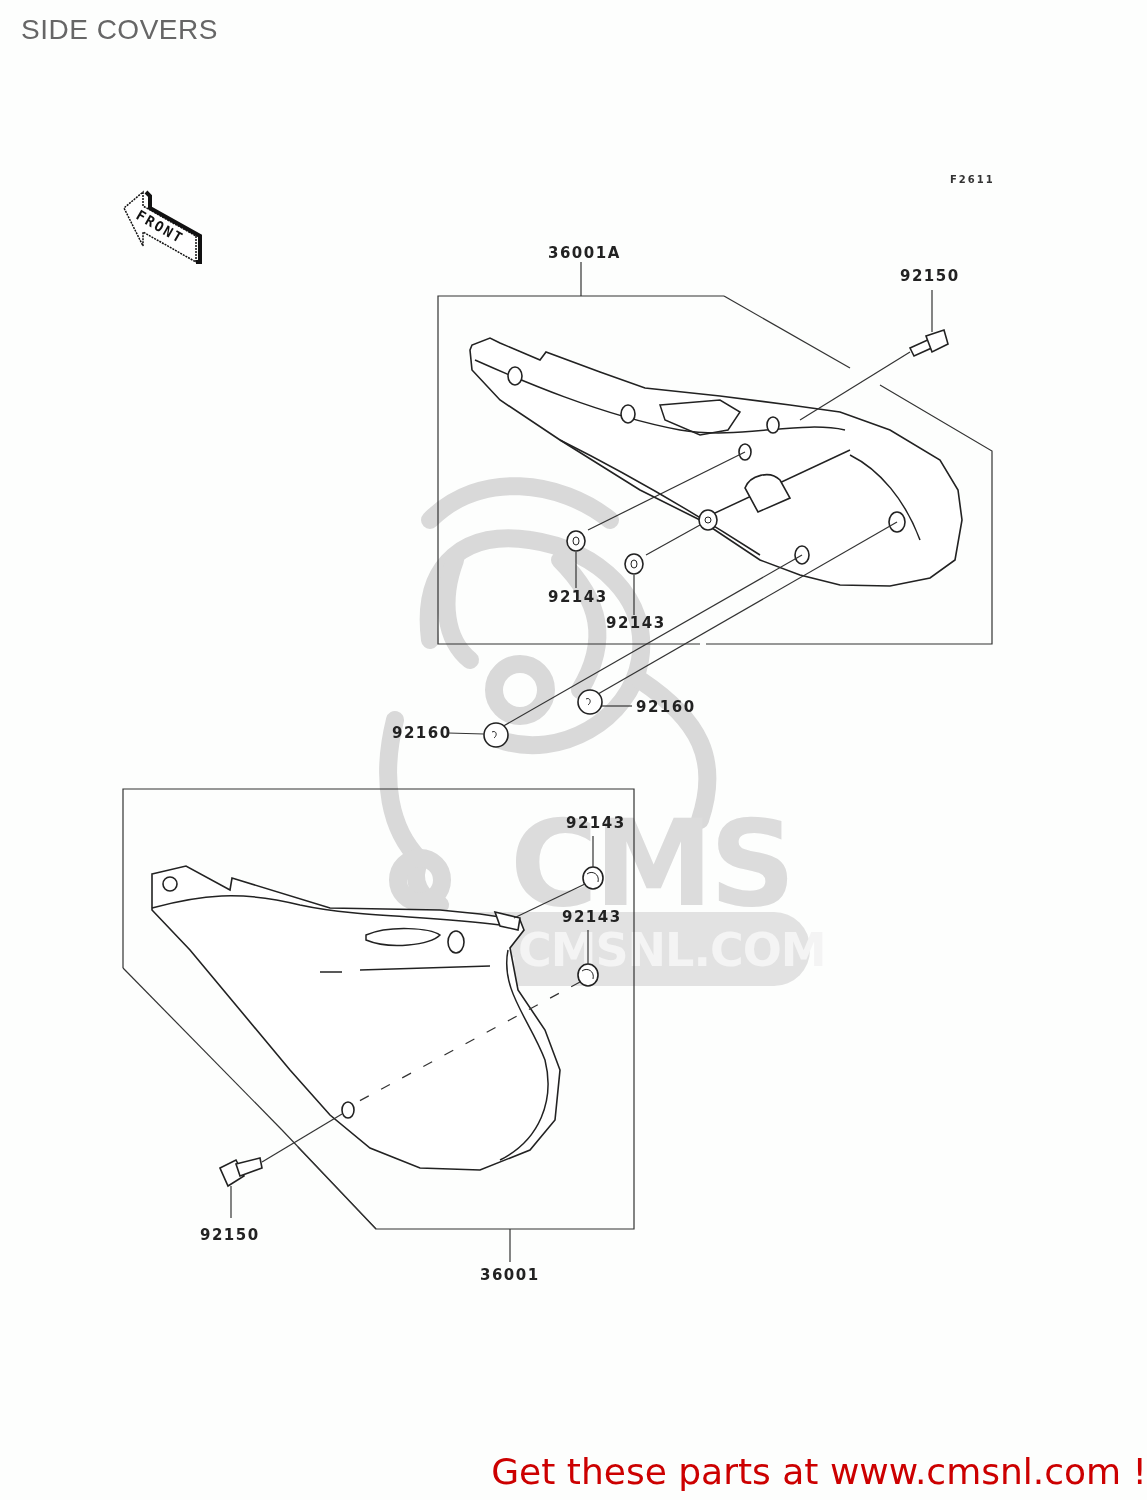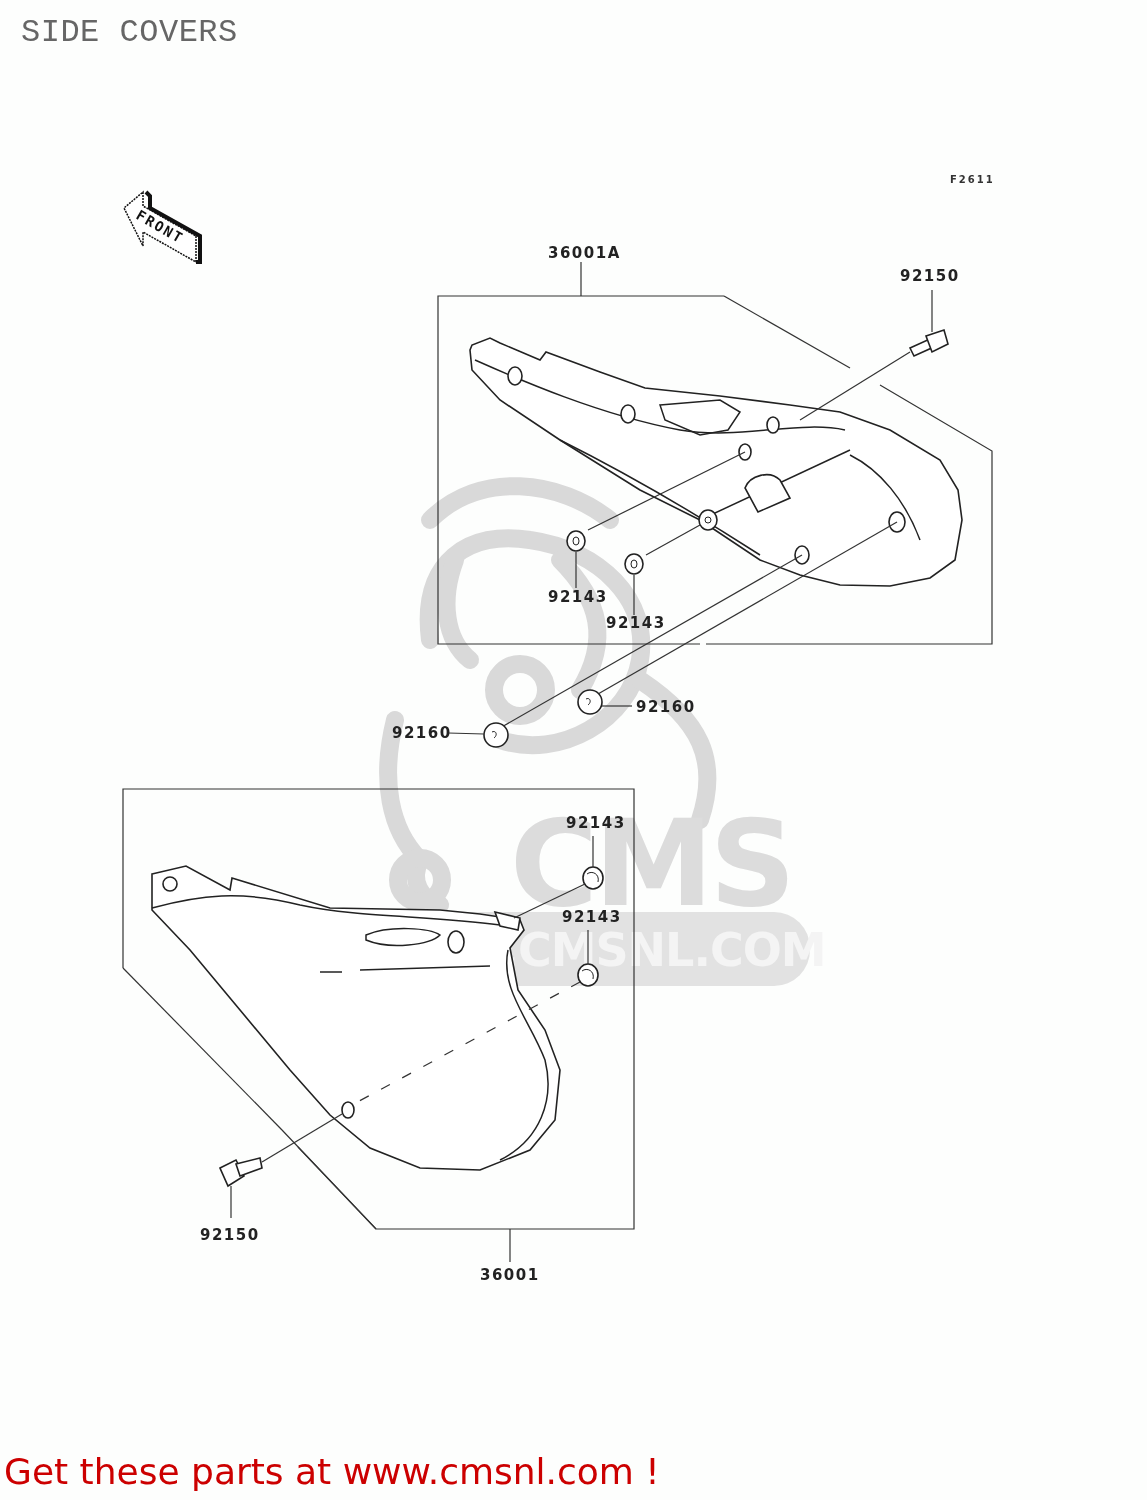--- a/index.html
+++ b/index.html
@@ -1,19 +1,19 @@
 <!DOCTYPE html>
 <html><head>
 <meta charset="utf-8">
 <style>
   html, body { margin: 0; padding: 0; background: #fdfefd; }
   body { width: 1147px; height: 1500px; position: relative; overflow: hidden; font-family: "DejaVu Sans", sans-serif; }
-  .page-title { position: absolute; left: 21px; top: 14px; font-size: 32px; color: #666666; letter-spacing: 0.5px; font-family: Liberation Mono, monospace; }
+  .page-title { position: absolute; left: 21px; top: 14px; font-size: 28px; color: #666666; letter-spacing: 0.5px; font-family: Liberation Sans, sans-serif; }
   .diagram { position: absolute; left: 0; top: 0; width: 1147px; height: 1500px; }
-  .footer-link { position: absolute; left: 0; width: 1147px; top: 1451px; text-align: left; font-size: 36px; color: #cc0000; font-family: "DejaVu Sans", sans-serif; text-decoration: none; padding-left: 4px; box-sizing: border-box; }
+  .footer-link { position: absolute; left: 0; width: 1147px; top: 1451px; text-align: right; font-size: 36px; color: #cc0000; font-family: "DejaVu Sans", sans-serif; text-decoration: none; padding-left: 4px; box-sizing: border-box; }
   .lbl { font-family: "DejaVu Sans", sans-serif; font-weight: bold; font-size: 15px; fill: #222; letter-spacing: 1.5px; }
   .fig { font-family: "DejaVu Sans", sans-serif; font-weight: bold; font-size: 10px; fill: #333; letter-spacing: 2px; }
   .wm { fill: none; stroke: #d9d9d9; stroke-width: 18; stroke-linecap: round; stroke-linejoin: round; }
   .ln { stroke: #333; stroke-width: 1.2; fill: none; }
   .part { stroke: #222; stroke-width: 1.6; fill: #fff; }
   .partfill { stroke: #222; stroke-width: 1.5; fill: none; }
 </style>
 </head>
 <body>
 

